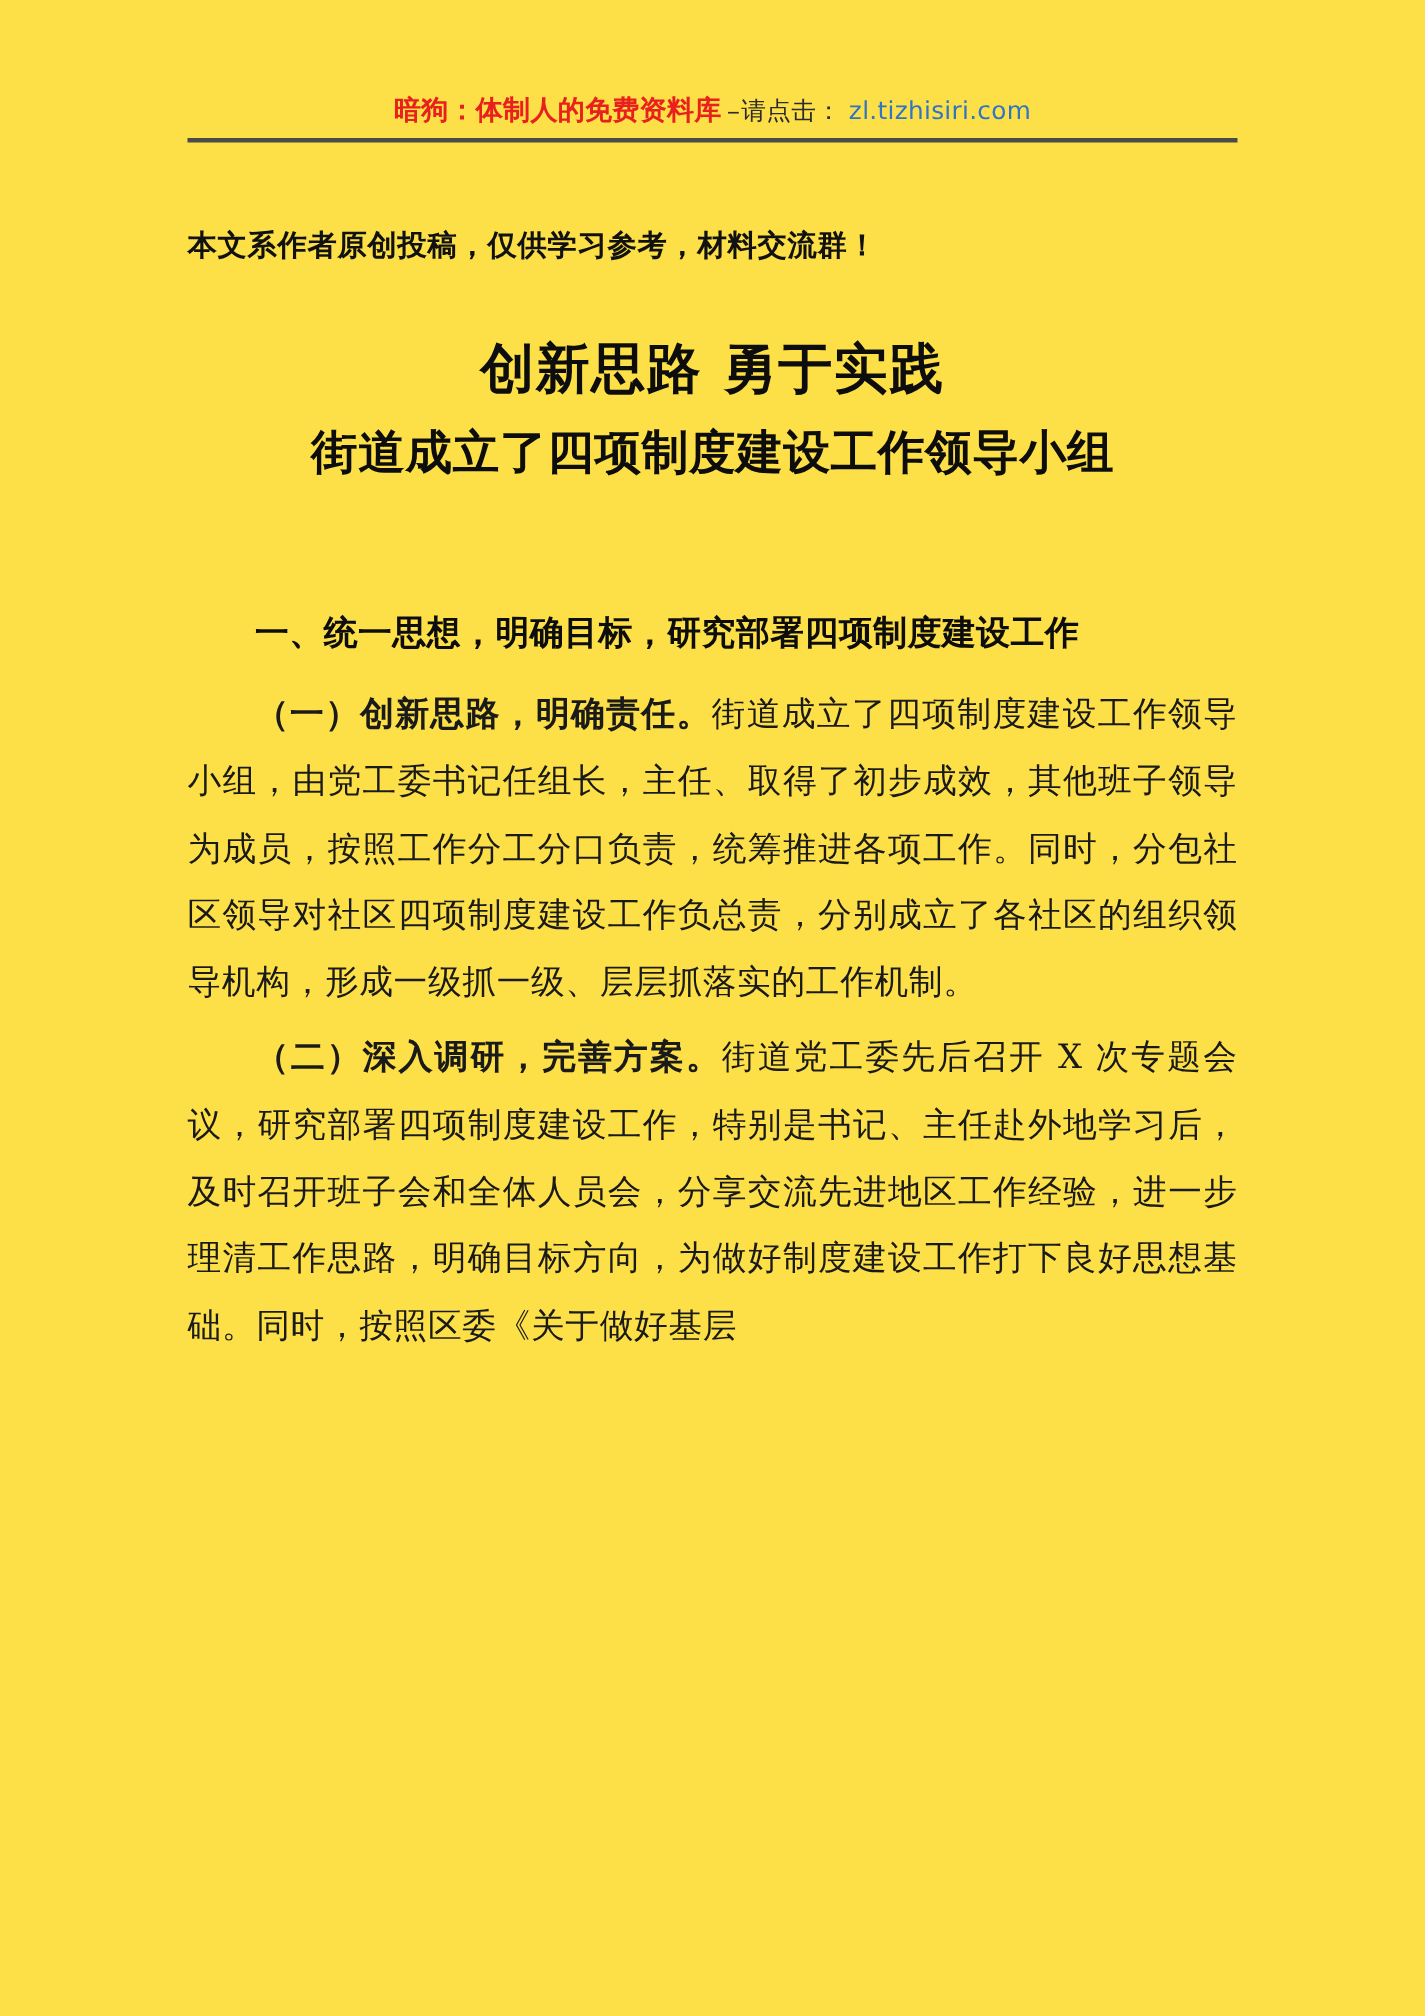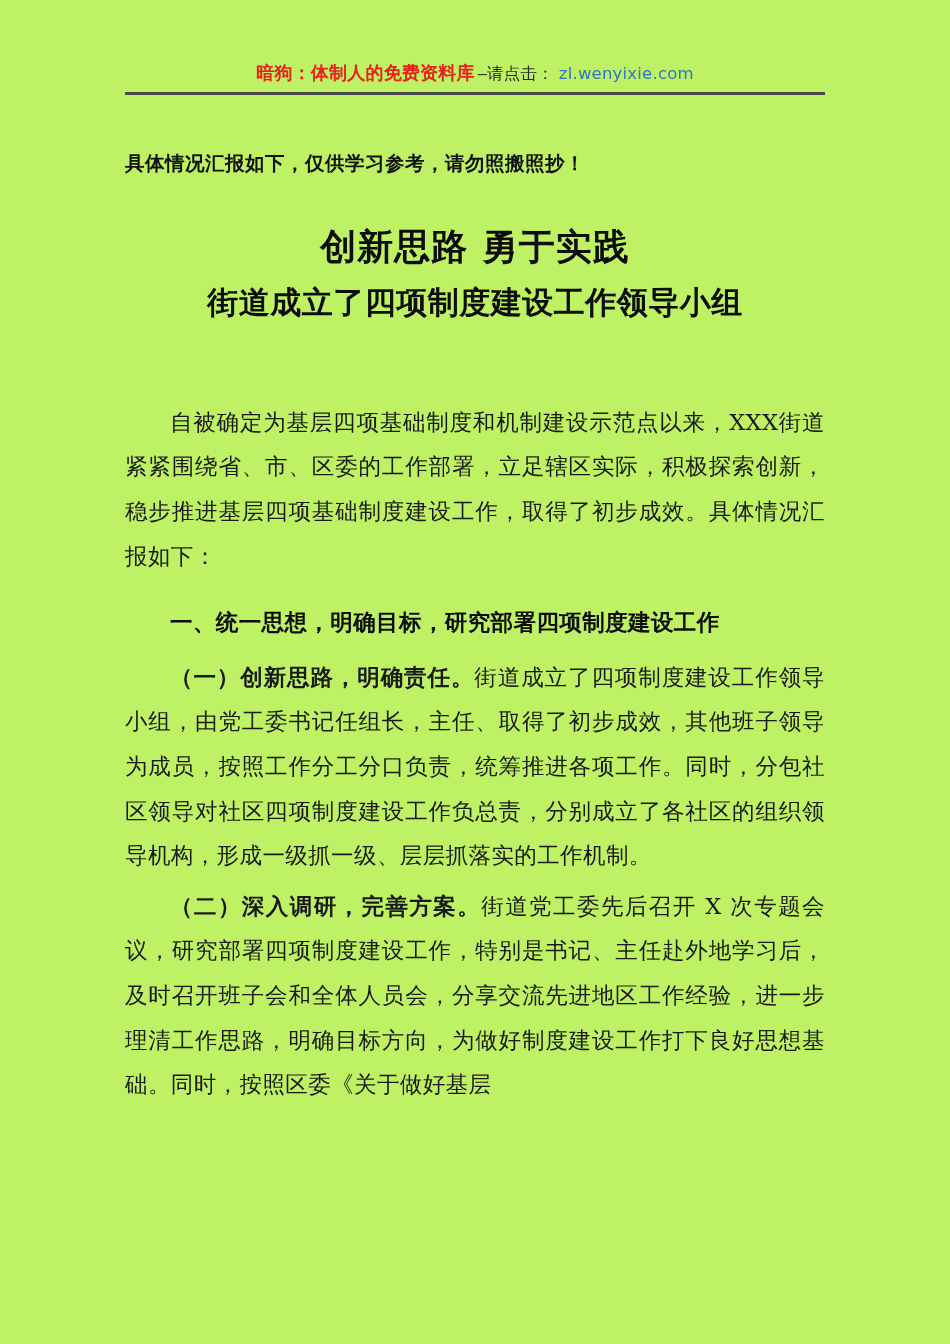--- a/index.html
+++ b/index.html
@@ -6,21 +6,21 @@
   html, body {
     margin: 0;
     padding: 0;
     background: #ffffff;
   }
 
   .page {
     position: relative;
     width: 950px;
     height: 1344px;
-    background: #bef264;
+    background: #fde047;
     overflow: hidden;
     font-family: "DejaVu Serif", "Liberation Serif", serif;
   }
 
   
   .promo-header {
     position: absolute;
     left: 125px;
     top: 56px;
     width: 700px;
@@ -40,21 +40,21 @@
 
   .promo-brand {
     color: #e8201e;
     font-weight: 700;
     font-family: "DejaVu Sans", "Liberation Sans", sans-serif;
     font-size: 18px;
   }
 
   .promo-click {
     color: #2b2b2b;
-    font-family: Liberation Sans, sans-serif;
+    font-family: Liberation Mono, monospace;
     font-size: 16.5px;
     margin-left: 3px;
   }
 
   .promo-link {
     color: #2f75c4;
     font-family: "DejaVu Sans", "Liberation Sans", sans-serif;
     font-size: 16.5px;
     margin-left: 5px;
     text-decoration: none;
@@ -153,38 +153,37 @@
 </style>
 </head>
 <body>
 
 <div class="page">
 
   <div class="promo-header">
     <span class="promo-line">
       <span class="promo-brand">暗狗：体制人的免费资料库</span>
       <span class="promo-click">–请点击：</span>
-      <a class="promo-link" href="#">zl.wenyixie.com</a>
+      <a class="promo-link" href="#">zl.tizhisiri.com</a>
     </span>
   </div>
 
   <div class="header-rule"></div>
 
   <div class="doc">
 
-    <p class="notice">具体情况汇报如下，仅供学习参考，请勿照搬照抄！</p>
+    <p class="notice">本文系作者原创投稿，仅供学习参考，材料交流群！</p>
 
     <div class="title-block">
       <div class="title-line title-line-1">创新思路  勇于实践</div>
       <div class="title-line title-line-2">街道成立了四项制度建设工作领导小组</div>
     </div>
 
     <div class="body-block">
 
-      <p class="para">自被确定为基层四项基础制度和机制建设示范点以来，XXX街道紧紧围绕省、市、区委的工作部署，立足辖区实际，积极探索创新，稳步推进基层四项基础制度建设工作，取得了初步成效。具体情况汇报如下：</p>
 
       <h2 class="section-heading">一、统一思想，明确目标，研究部署四项制度建设工作</h2>
 
       <p class="para">
         <span class="lead">（一）创新思路，明确责任。</span><span>街道成立了四项制度建设工作领导小组，由党工委书记任组长，主任、取得了初步成效，其他班子领导为成员，按照工作分工分口负责，统筹推进各项工作。同时，分包社区领导对社区四项制度建设工作负总责，分别成立了各社区的组织领导机构，形成一级抓一级、层层抓落实的工作机制。</span>
       </p>
 
       <p class="para">
         <span class="lead">（二）深入调研，完善方案。</span><span>街道党工委先后召开 X 次专题会议，研究部署四项制度建设工作，特别是书记、主任赴外地学习后，及时召开班子会和全体人员会，分享交流先进地区工作经验，进一步理清工作思路，明确目标方向，为做好制度建设工作打下良好思想基础。同时，按照区委《关于做好基层</span>
       </p>

